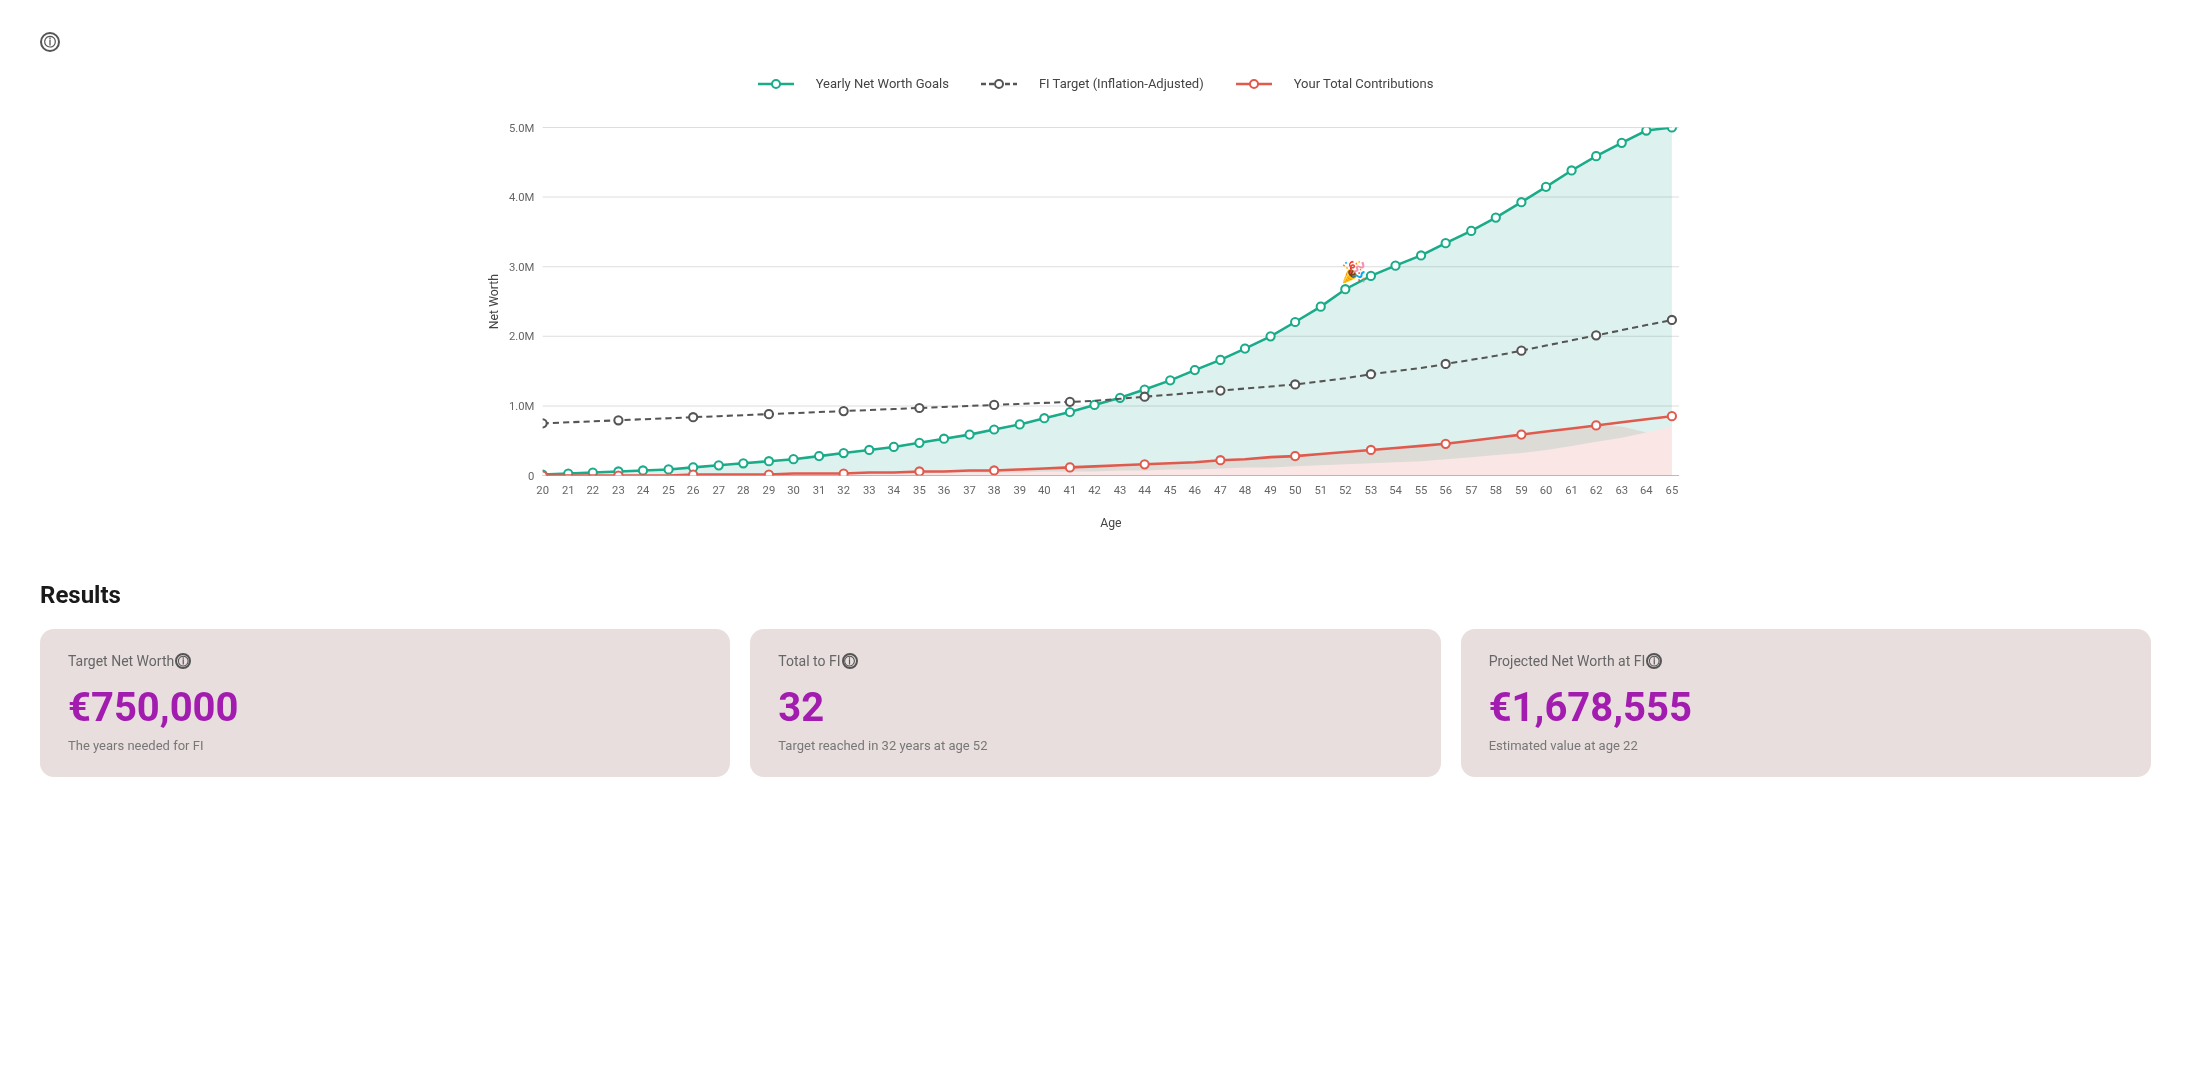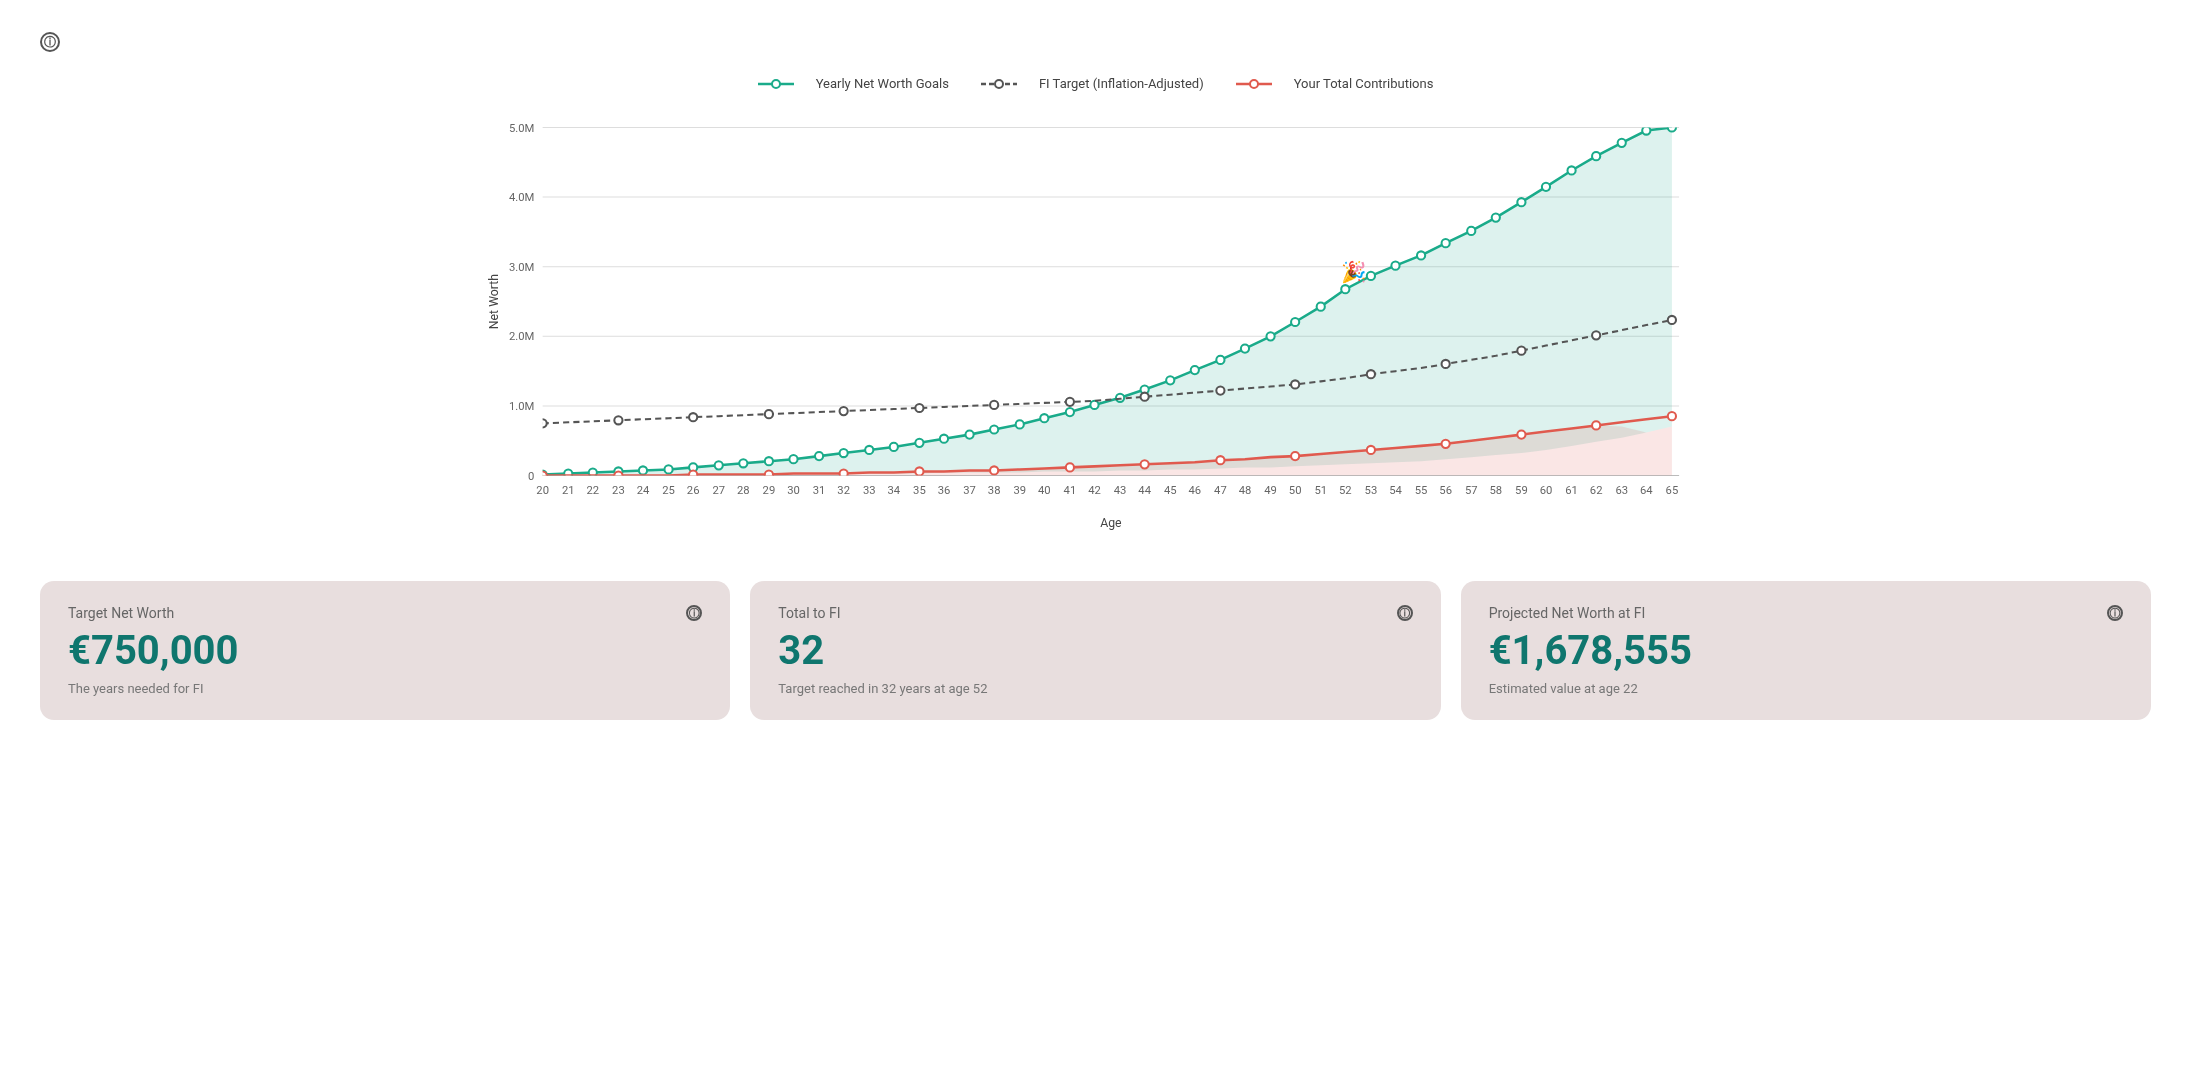--- a/index.html
+++ b/index.html
@@ -86,30 +86,29 @@
     }
     .result-card {
       flex: 1;
       background: #e8dede;
       border-radius: 14px;
       padding: 24px 28px;
     }
     .card-label {
       font-size: 14px;
       color: #666;
-      margin-bottom: 8px;
+      margin-bottom: 17px;
       display: flex;
       align-items: center;
       gap: 1px;
-      justify-content: space-between;
     }
     .card-value {
       font-size: 40px;
       font-weight: 700;
-      color: #0f766e;
+      color: #a21caf;
       margin-bottom: 8px;
       line-height: 1.1;
     }
     .card-desc {
       font-size: 13px;
       color: #777;
     }
   </style>
 </head>
 <body>
@@ -603,20 +602,21 @@
         <circle cx="1163" cy="302" r="4" fill="white" stroke="#e05a4e" stroke-width="2"></circle>
       </g>
 
       <text x="840" y="168" font-size="20">🎉</text>
 
     </svg>
   </div>
 </div>
 
 <div class="results-section">
+  <h2 class="results-title">Results</h2>
   <div class="cards-row">
 
     <div class="result-card">
       <div class="card-label">
         <span>Target Net Worth</span>
         <span class="info-icon" style="font-size:11px; width:16px; height:16px;">ⓘ</span>
       </div>
       <div class="card-value">€750,000</div>
       <div class="card-desc">The years needed for FI</div>
     </div>

